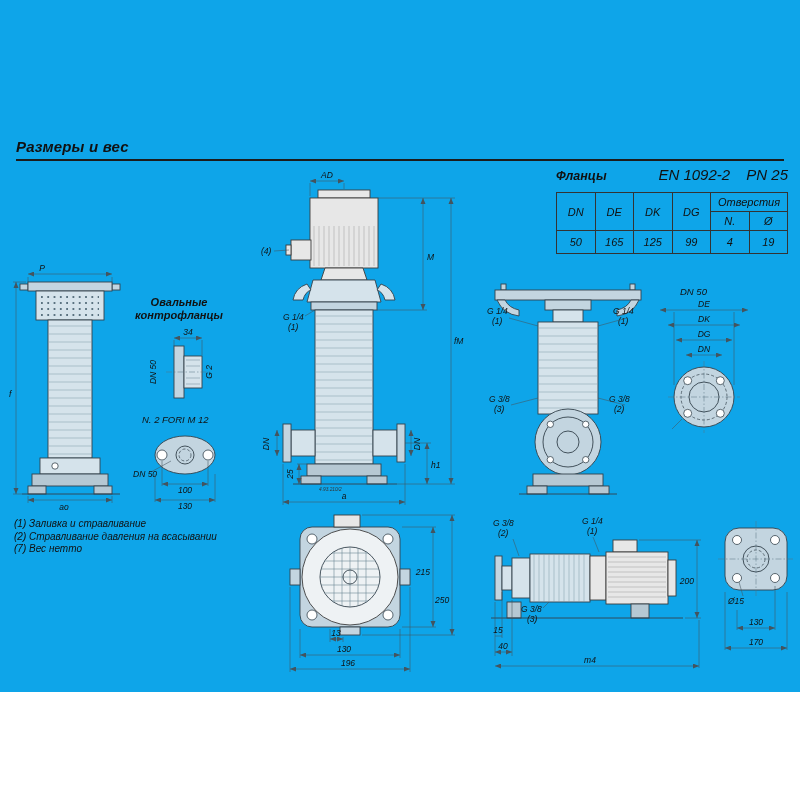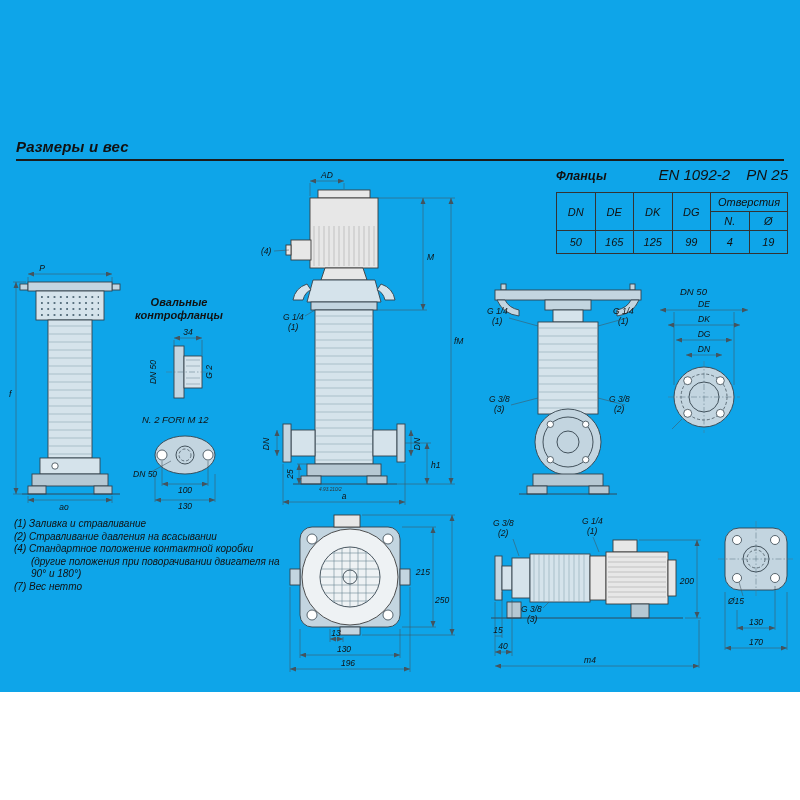--- a/index.html
+++ b/index.html
@@ -500,17 +500,16 @@
       <line class="dim" x1="9" y1="74" x2="9" y2="132"></line>
       <line class="dim" x1="71" y1="74" x2="71" y2="132"></line>
       <line class="dimA" x1="9" y1="130" x2="71" y2="130"></line>
     </g>
     <text class="dimt" x="40" y="127" text-anchor="middle">170</text>
   </svg>
 
   <div class="notes">
     <div>(1) Заливка и стравливание</div>
     <div>(2) Стравливание давления на всасывании</div>
-    <div>(4) Стандартное положение контактной коробки (другие положения при поворачивании двигателя на 90° и 180°)</div>
     <div>(7) Вес нетто</div>
   </div>
 
 </div>
 
 </body></html>

